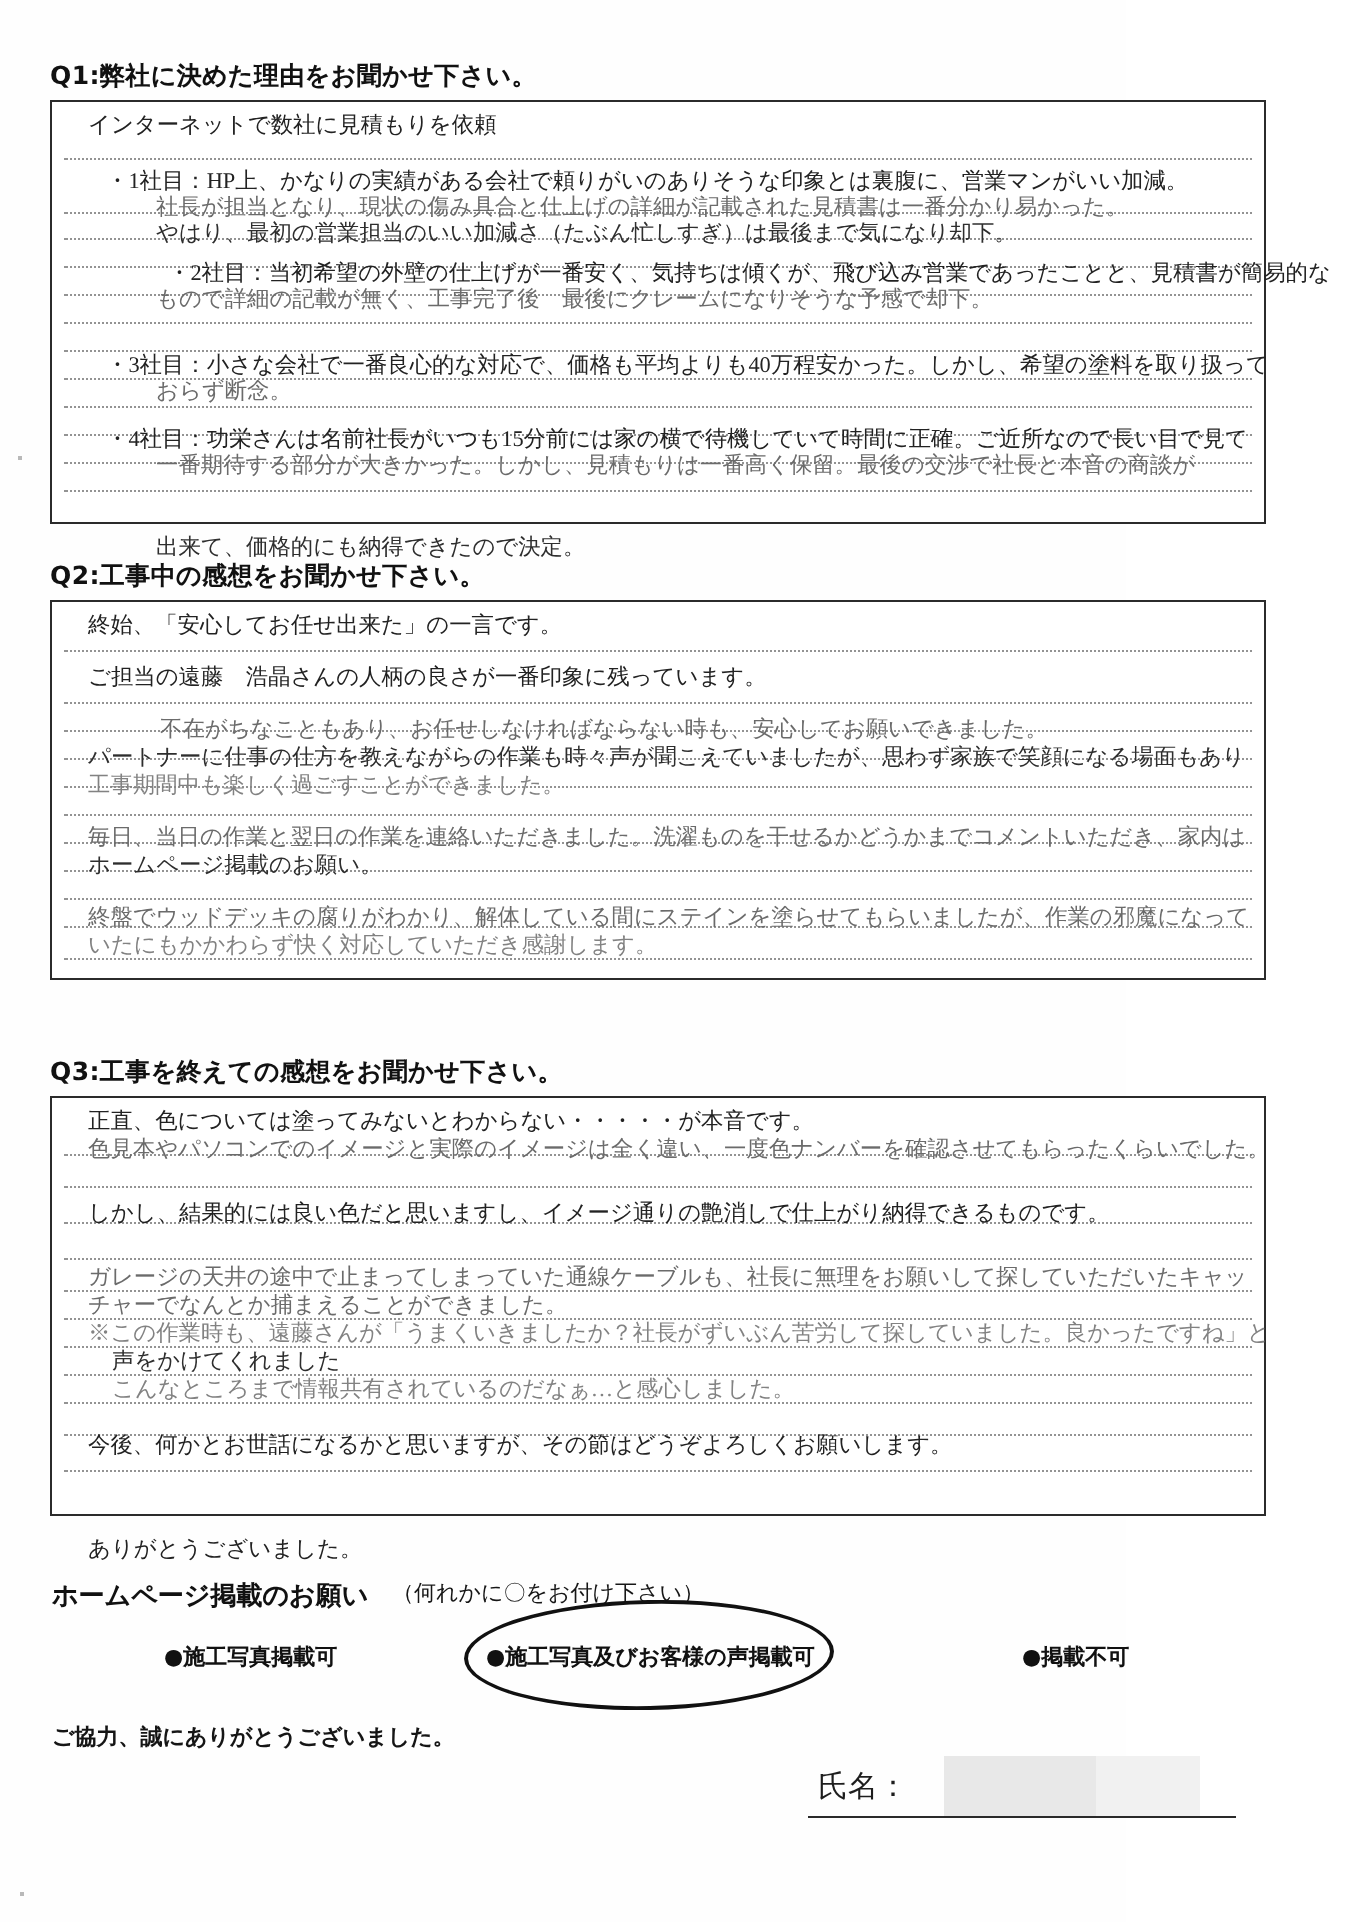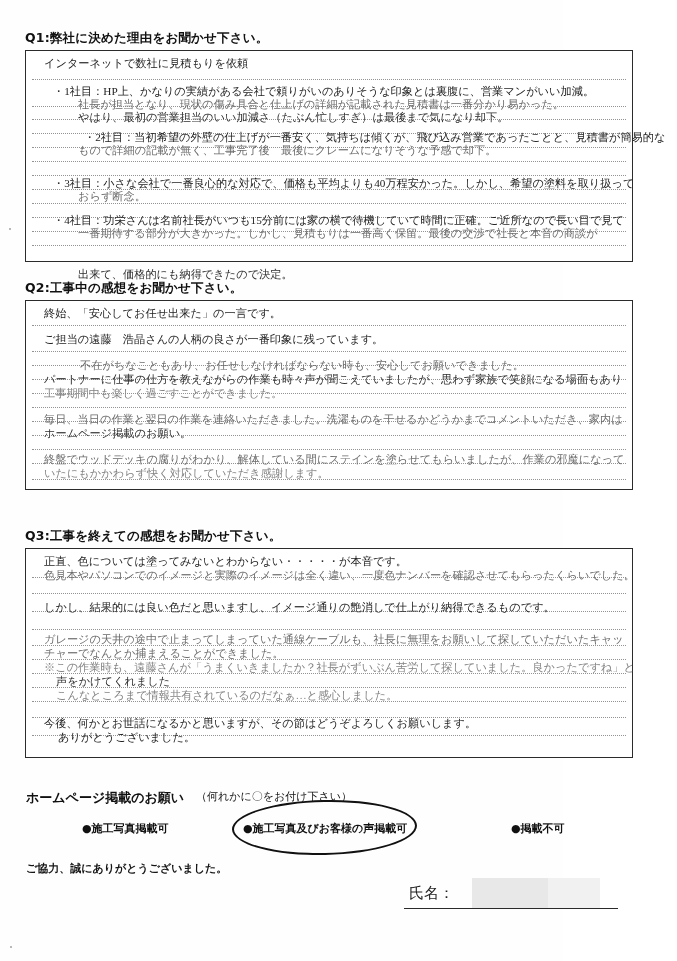--- a/index.html
+++ b/index.html
@@ -214,21 +214,21 @@
 
   <div class="line faded" style="left:44px; top:569px;">色見本やパソコンでのイメージと実際のイメージは全く違い、一度色ナンバーを確認させてもらったくらいでした。</div>
   <div class="line dark" style="left:44px; top:555px;">正直、色については塗ってみないとわからない・・・・・が本音です。</div>
   <div class="line dark" style="left:44px; top:601px;">しかし、結果的には良い色だと思いますし、イメージ通りの艶消しで仕上がり納得できるものです。</div>
   <div class="line faded" style="left:44px; top:633px;">ガレージの天井の途中で止まってしまっていた通線ケーブルも、社長に無理をお願いして探していただいたキャッ</div>
   <div class="line faded" style="left:44px; top:647px;">チャーでなんとか捕まえることができました。</div>
   <div class="line faded2" style="left:44px; top:661px;">※この作業時も、遠藤さんが「うまくいきましたか？社長がずいぶん苦労して探していました。良かったですね」と</div>
   <div class="line" style="left:56px; top:675px;">声をかけてくれました</div>
   <div class="line faded2" style="left:56px; top:689px;">こんなところまで情報共有されているのだなぁ…と感心しました。</div>
   <div class="line dark" style="left:44px; top:717px;">今後、何かとお世話になるかと思いますが、その節はどうぞよろしくお願いします。</div>
-  <div class="line dark" style="left:44px; top:731px;margin-left:14px;">ありがとうございました。</div>
+  <div class="line dark" style="left:44px; top:769px;">ありがとうございました。</div>
 
   <div class="hp-title" style="left:26px; top:789px;">ホームページ掲載のお願い</div>
   <div class="hp-note" style="left:196px; top:789px;">（何れかに〇をお付け下さい）</div>
 
   <div class="choice" style="left:82px; top:821px;">●施工写真掲載可</div>
 
   <div class="choice" style="left:243px; top:821px;">●施工写真及びお客様の声掲載可</div>
 
   <div class="circle-mark" style="left:232px; top:800px; width:185px; height:55px;"></div>
 

